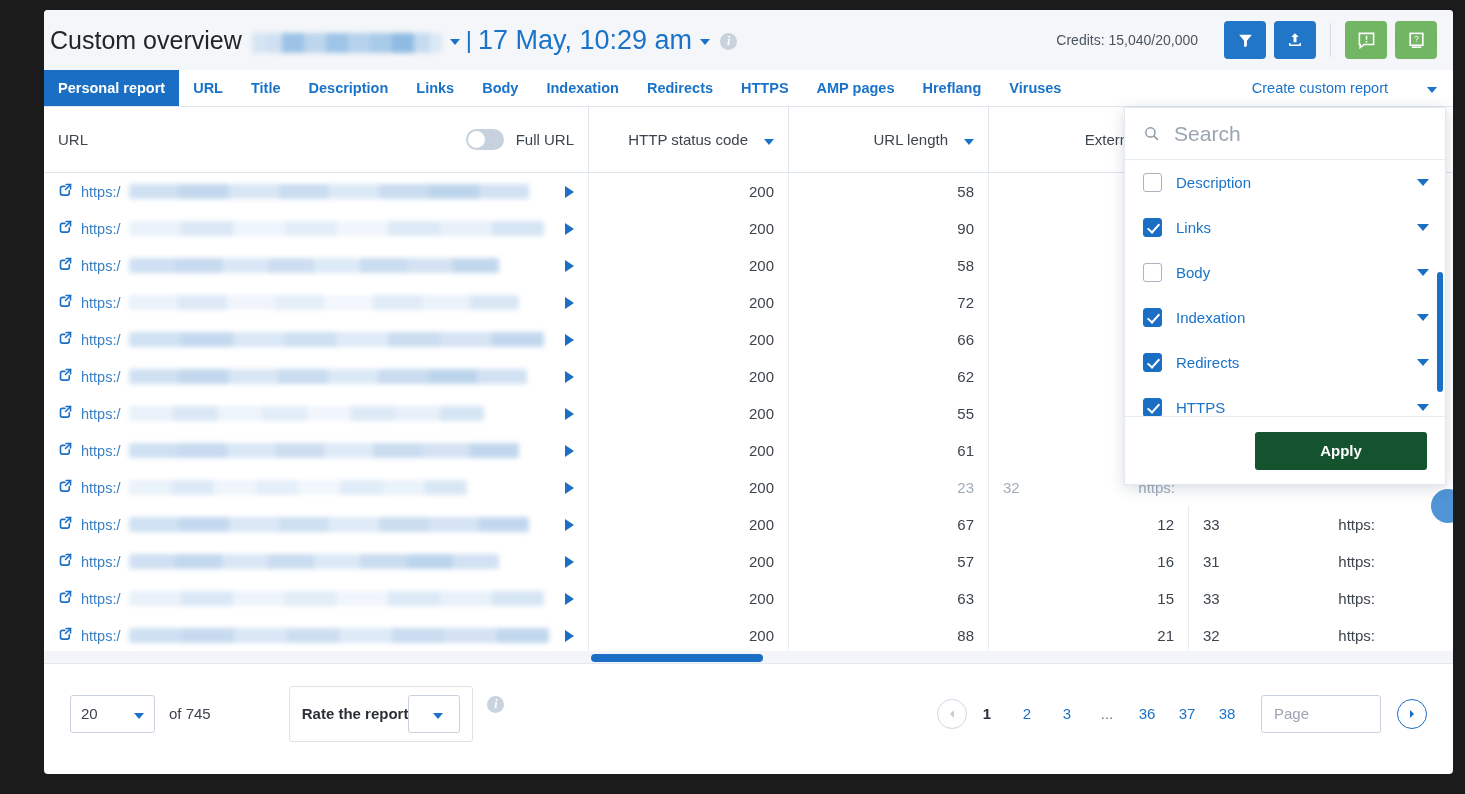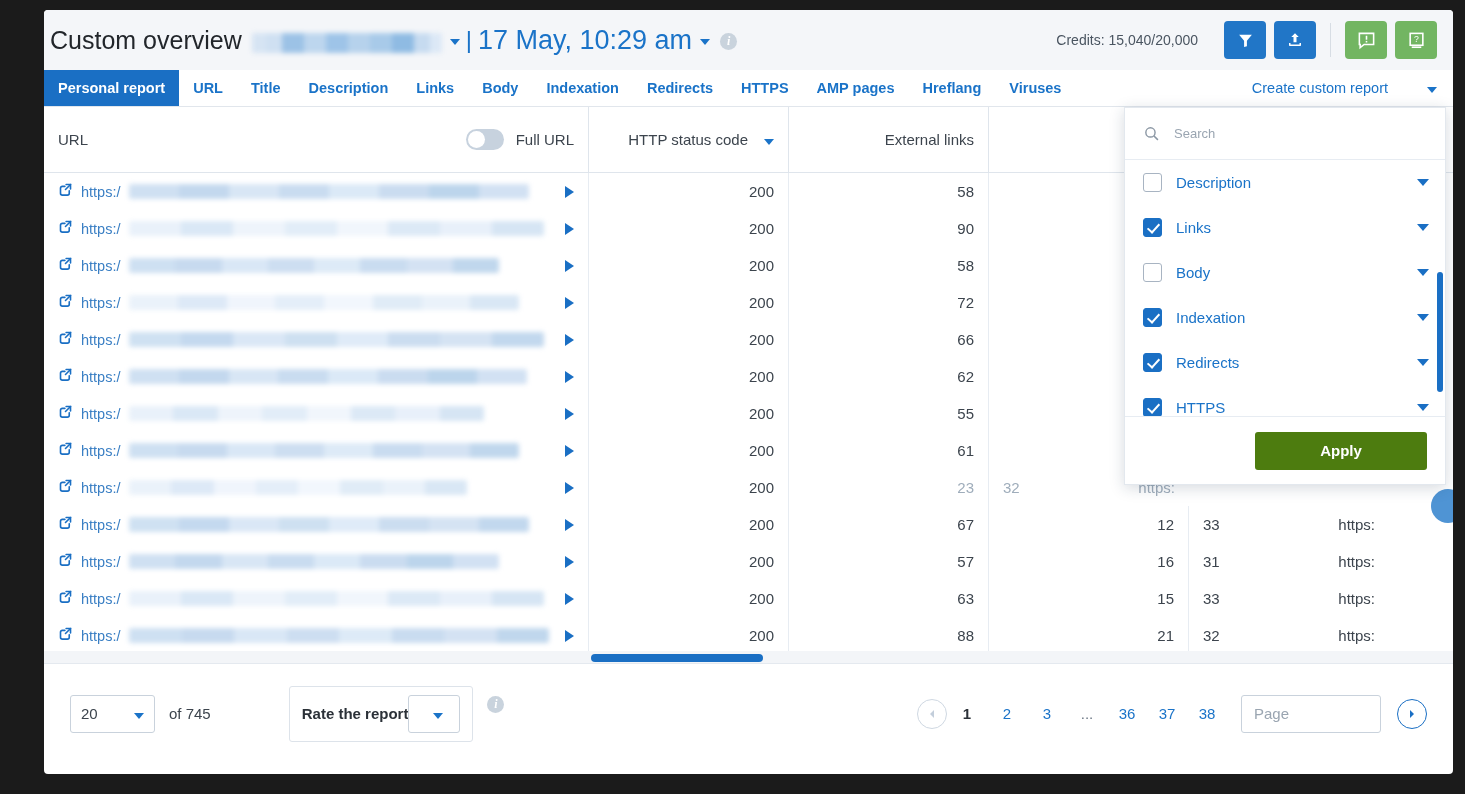--- a/index.html
+++ b/index.html
@@ -154,21 +154,21 @@
     border: 1px solid #e3e8ee;
     box-shadow: 0 3px 14px rgba(30,50,80,.18);
     z-index: 20;
     display: flex; flex-direction: column;
   }
   .dd-search {
     height: 52px; display: flex; align-items: center; gap: 12px;
     padding: 0 18px; border-bottom: 1px solid #e7ecf2;
   }
   .dd-search input {
-    border: none; outline: none; font-size: 13px; color: #000000;
+    border: none; outline: none; font-size: 21px; color: #000000;
     font-family: "Liberation Sans", sans-serif; width: 100%; background: transparent;
   }
   .dd-search input::placeholder { color: #9aa5b1; }
   .dd-list { flex: 1; position: relative; overflow: hidden; }
   .dd-item {
     height: 45px; display: flex; align-items: center; padding: 0 16px 0 18px; gap: 14px;
     cursor: pointer;
   }
   .cbox {
     width: 19px; height: 19px; border-radius: 3px; border: 1.6px solid #a8b4c2;
@@ -188,21 +188,21 @@
   }
   .dd-vscroll {
     position: absolute; right: 2px; top: 112px; width: 6px; height: 120px;
     background: #1a6fc4; border-radius: 3px;
   }
   .dd-footer {
     height: 68px; border-top: 1px solid #e7ecf2;
     display: flex; align-items: center; justify-content: flex-end; padding: 0 18px;
   }
   .apply-btn {
-    background: #4d7c0f; color: #fff; border: none; border-radius: 3px;
+    background: #14532d; color: #fff; border: none; border-radius: 3px;
     font-size: 15px; font-weight: bold; padding: 0 26px; height: 38px; min-width: 172px;
     cursor: pointer; font-family: "Liberation Sans", sans-serif;
   }
 
   
   .round-handle {
     position: absolute; right: -12px; top: 382px;
     width: 34px; height: 34px; border-radius: 50%;
     background: #4f94d4; z-index: 15;
   }
@@ -234,21 +234,21 @@
     cursor: pointer;
   }
   .circle-btn.prev { border: 1px solid #cfd8e2; }
   .circle-btn.next { border: 1.6px solid #1a6fc4; }
   .page-num {
     min-width: 40px; text-align: center; font-size: 15px; color: #1a73c8; cursor: pointer;
   }
   .page-num.current { color: #2b3138; font-weight: bold; }
   .page-num.dots { color: #6b7684; cursor: default; }
   .page-input {
-    width: 140px; height: 38px; border: 1px solid #c9d2dc; border-radius: 3px;
+    width: 120px; height: 38px; border: 1px solid #c9d2dc; border-radius: 3px;
     margin-left: 14px; margin-right: 16px; padding: 0 12px;
     font-size: 15px; color: #3c444d; outline: none;
     font-family: "Liberation Sans", sans-serif;
   }
   .page-input::placeholder { color: #9aa5b1; }
 </style>
 </head>
 <body>
 
 <div id="frame">
@@ -348,20 +348,26 @@
             </div>
           <span class="toggle-label">Full URL</span>
         </div>
       </div>
       <div class="th num">
         <div class="th-label">
           <span>HTTP status code</span>
           <span class="caret"></span>
         </div>
       </div>
+      <div class="th num2">
+        <div class="th-label">
+          <span>URL length</span>
+          <span class="caret"></span>
+        </div>
+      </div>
       <div class="th num3">
         <div class="th-label">
           <span>External links</span>
         </div>
       </div>
       <div class="th num4 last"></div>
     </div>
 
     <div class="tbody" id="tbody">
         <div class="row">

